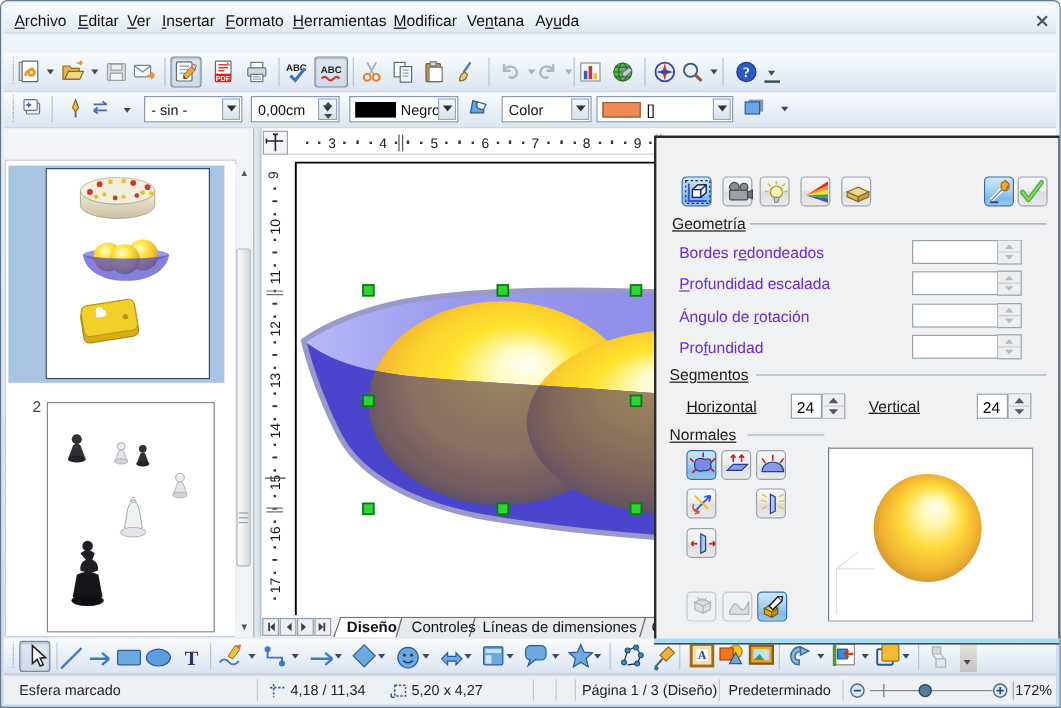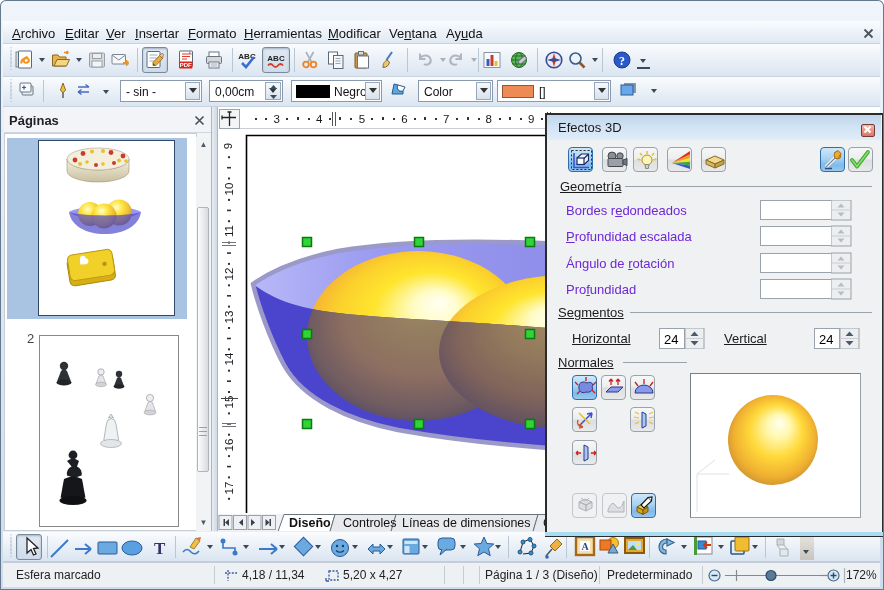--- a/index.html
+++ b/index.html
@@ -9,21 +9,21 @@
   border-radius:6px 6px 0 0; overflow:hidden; box-shadow:inset 0 0 0 1px #64788e; }
 .abs { position:absolute; }
 
 #titlebar { left:0; top:0; width:884px; height:21px;
   background:linear-gradient(180deg,#f3f8fc 0%,#e3edf7 45%,#d2e0ef 100%);
   border-bottom:1px solid #b8c9da; }
 #title-text { left:24px; top:3px; font-size:13px; color:#4c4c4c; }
 .winbtn { top:4px; width:23px; height:12px; border:1px solid #8896a4; border-radius:3px;
   background:linear-gradient(180deg,#fdfeff 0%,#e8eef4 45%,#ccd7e2 50%,#dfe7ee 100%); }
 
-#menubar { left:3px; top:21px; width:877px; height:23px;
+#menubar { left:3px; top:5px; width:877px; height:23px;
   background:linear-gradient(180deg,#fafcfe 0%,#ecf1f8 55%,#dfe8f2 100%);
   border-bottom:1px solid #c8d3e0; font-size:13px; color:#111; }
 .mi { position:absolute; top:5px; }
 .u { text-decoration:underline; }
 
 .tbar { left:3px; width:877px;
   background:linear-gradient(180deg,#fafcfe 0%,#eaf0f7 50%,#dbe5f1 100%); }
 #tb1 { top:44px; height:33px; border-bottom:1px solid #c8d3e0; }
 #tb2 { top:77px; height:30px; border-bottom:1px solid #c8d3e0; }
 #tb3 { top:531px; height:31px; border-top:1px solid #e8eef6; border-bottom:1px solid #c0cddb; }
@@ -281,26 +281,20 @@
         <div class="combobtn"></div>
       </div>
     <div class="combo" style="left:494px;top:3px;width:114px;height:22px">
         <div class="abs" style="left:4px;top:4px;width:32px;height:13px;background:#ee8a55;border:1px solid #995533"></div>
         <span style="position:absolute;left:41px;top:4px">[]</span>
         <div class="combobtn"></div>
       </div>
     <div class="dd" style="left:648px;top:12px"></div>
   </div>
   <div id="panel" class="abs">
-    <div id="panel-head" class="abs">
-        <span class="abs" style="left:5px;top:6px">Páginas</span>
-      <svg class="abs" style="left:190px;top:8px" width="11" height="11" viewBox="0 0 11 11">
-          <path d="M1.5 1.5 L9.5 9.5 M9.5 1.5 L1.5 9.5" stroke="#4a545e" stroke-width="1.7"></path>
-        </svg>
-    </div>
     <div id="thumbs" class="abs">
       <div class="abs" style="left:2px;top:4px;width:180px;height:181px;background:#a8c4e2"></div>
       <div class="abs" style="left:33px;top:6px;width:137px;height:176px;background:#fff;border:1px solid #30486a"></div>
       <svg class="abs" style="left:34px;top:7px" width="135" height="174" viewBox="0 0 135 174">
         <defs>
           <radialGradient id="tsph" cx="40%" cy="30%" r="75%">
             <stop offset="0%" stop-color="#ffffcc"></stop>
               <stop offset="35%" stop-color="#ffe23c"></stop>
               <stop offset="70%" stop-color="#e8b83a"></stop>
               <stop offset="100%" stop-color="#a08040"></stop>
@@ -715,28 +709,20 @@
         <path d="M29.5 4 v11" stroke="#888" stroke-width="1.2"></path>
       <circle cx="126.5" cy="9.5" r="5.5" fill="#d8e8f4" stroke="#4a6a8a" stroke-width="1.2"></circle>
         <path d="M123.5 9.5 h6 M126.5 6.5 v6" stroke="#2a4a6a" stroke-width="1.4"></path>
       <path d="M114 9.5 H121" stroke="#888" stroke-width="1.2"></path>
       <circle cx="64" cy="9.5" r="5" fill="#5a7a9a" stroke="#2a4a6a" stroke-width="1.2"></circle>
       <path d="M137.5 2 v15" stroke="#aab2bc" stroke-width="1.2"></path>
     </svg>
     <span class="abs" style="left:843px;top:5px">172%</span>
   </div>
   <div id="dlg" class="abs">
-    <div id="dlg-title" class="abs">
-        <span class="abs" style="left:11px;top:5px">Efectos 3D</span>
-      <div class="abs" style="left:314px;top:9px;width:14px;height:13px;background:linear-gradient(180deg,#f0b8a8,#d87868);border:1.5px solid #7a3a34;border-radius:2px">
-        <svg class="abs" style="left:1px;top:0px" width="9" height="9" viewBox="0 0 9 9">
-            <path d="M1.5 1.5 L7.5 7.5 M7.5 1.5 L1.5 7.5" stroke="#fff" stroke-width="2.2"></path>
-          </svg>
-      </div>
-    </div>
 
     <div class="abs dbtn dbtn-sel" style="left:21px;top:32px"></div>
     <div class="abs dbtn" style="left:55px;top:32px"></div>
     <div class="abs dbtn" style="left:86px;top:32px"></div>
     <div class="abs dbtn" style="left:120px;top:32px"></div>
     <div class="abs dbtn" style="left:154px;top:32px"></div>
     <div class="abs dbtn dbtn-sel" style="left:273px;top:32px"></div>
     <div class="abs dbtn" style="left:301px;top:32px"></div>
     <svg class="abs" style="left:0;top:0" width="334" height="420">
 

